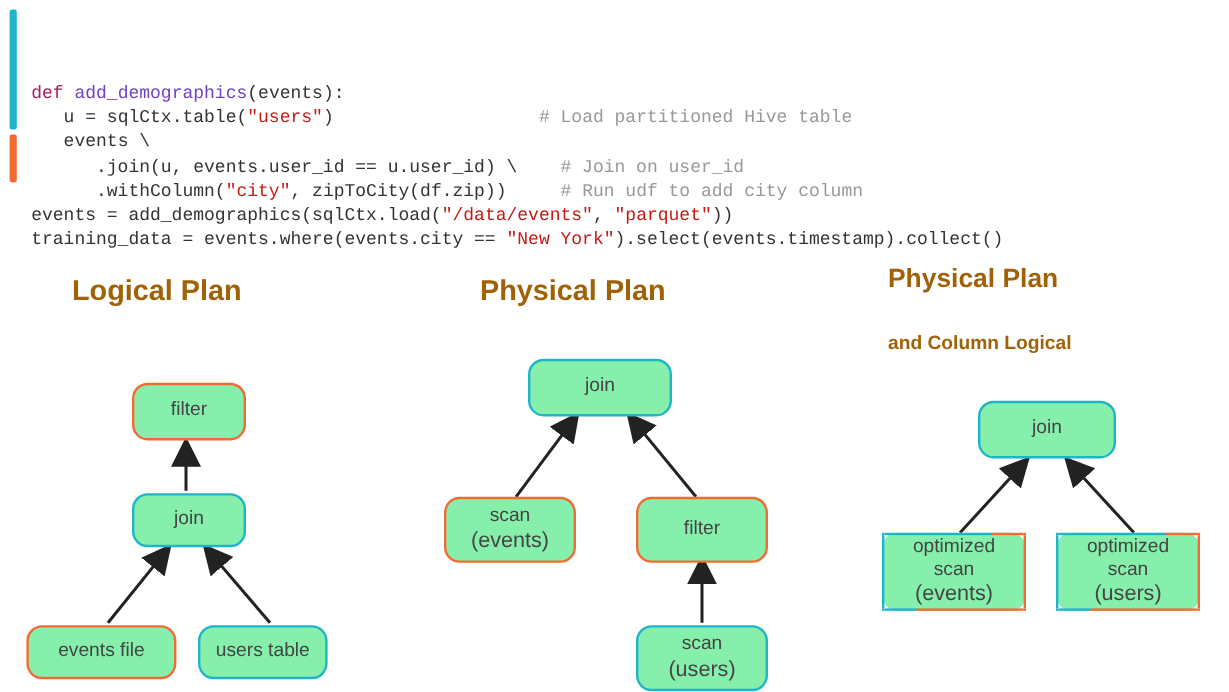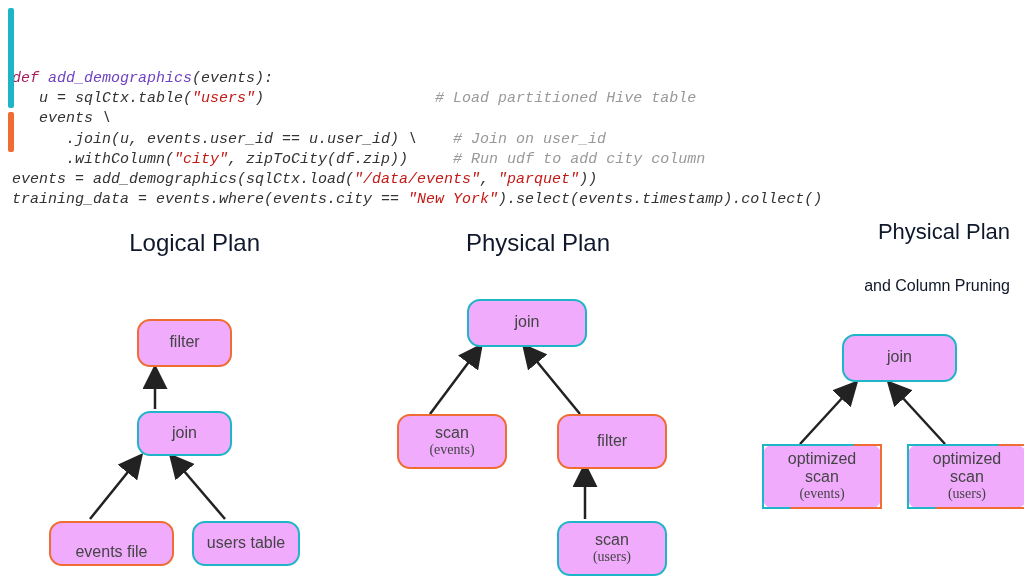--- a/index.html
+++ b/index.html
@@ -6,26 +6,25 @@
   body {
     font-family: 'Segoe UI', 'Helvetica Neue', Arial, sans-serif;
     background: #fff;
     width: 1024px;
     height: 577px;
     overflow: hidden;
     color: #444;
   }
   .code-area {
     position: relative;
-    padding: 8px 0 8px 12px;
+    padding: 8px 0 8px 26px;
     font-family: Consolas, 'Courier New', monospace;
     font-size: 15px;
     line-height: 1.35;
     white-space: pre;
-    font-style: italic;
   }
   .bar {
     position: absolute;
     left: 8px;
     width: 6px;
     border-radius: 2px;
   }
   .bar-teal { background: #1fb5c9; }
   .bar-orange { background: #ef6c33; }
   .tk-def { color: #a71d5d; }
@@ -34,44 +33,43 @@
   .tk-str { color: #c41a16; }
   .tk-cmt { color: #999; }
 
   .diagrams {
     position: relative;
     width: 1024px;
     height: 400px;
   }
   .col-title {
     position: absolute;
-    font-weight: 400;
-    color: #0f172a;
+    font-weight: 700;
+    color: #a16207;
     font-size: 24px;
-    text-align: right;
+    text-align: left;
   }
   .node {
     position: absolute;
     border: 2.5px solid;
     border-radius: 13px;
     display: flex;
     flex-direction: column;
     align-items: center;
     justify-content: center;
     font-size: 16px;
     color: #444;
-    background: #f0abfc;
+    background: #86efac;
     line-height: 1.15;
     padding: 2px 6px;
-    margin-left: 27px;
   }
   .node.teal { border-color: #1fb5c9; }
   .node.orange { border-color: #ef6c33; }
   .node .italic { }
-  .node .subl { font-size: 14px; font-family: Liberation Serif, serif; }
+  .node .subl { font-size: 18px; }
 
   svg.arrows {
     position: absolute;
     left: 0; top: 0;
     width: 1024px; height: 400px;
     pointer-events: none;
   }
 </style>
 </head>
 <body>
@@ -108,21 +106,21 @@
     <line x1="945" y1="225" x2="890" y2="165" stroke="#222" stroke-width="2.5" marker-end="url(#ah)"></line>
   </svg>
 
   <div class="col-title" style="left:60px; top:10px; width:200px;">Logical Plan</div>
   <div class="node orange" style="left:110px; top:100px; width:95px; height:48px;">
     <span>filter</span>
   </div>
   <div class="node teal" style="left:110px; top:192px; width:95px; height:45px;">
     <span>join</span>
   </div>
-  <div class="node orange" style="left:22px; top:302px; width:125px; height:45px;justify-content:flex-end;">
+  <div class="node orange" style="left:22px; top:302px; width:125px; height:45px;">
     <span>events file</span>
   </div>
   <div class="node teal" style="left:165px; top:302px; width:108px; height:45px;">
     <span>users table</span>
   </div>
 
   <div class="col-title" style="left:400px; top:10px; width:210px;">Physical Plan</div>
   <div class="node teal" style="left:440px; top:80px; width:120px; height:48px;">
     <span>join</span>
   </div>
@@ -134,21 +132,21 @@
     <span>filter</span>
   </div>
   <div class="node teal" style="left:530px; top:302px; width:110px; height:55px;">
     <span>scan</span>
     <span class="subl">(users)</span>
   </div>
 
   <div class="col-title" style="left:740px; top:0px; width:270px; font-size:22px;">
     <span>Physical Plan</span><br>
     <br>
-    <span style="font-size:16px;">and Column Pruning</span>
+    <span style="font-size:16px;">and Column Logical</span>
   </div>
   <div class="node teal" style="left:815px; top:115px; width:115px; height:48px;">
     <span>join</span>
   </div>
   <div class="node" style="left:735px; top:225px; width:120px; height:65px; border-image: linear-gradient(135deg,#1fb5c9 50%,#ef6c33 50%) 1; border-style:solid; border-width:2.5px; border-radius:13px;">
     <span class="italic">optimized</span>
     <span>scan</span>
     <span class="subl">(events)</span>
   </div>
   <div class="node" style="left:880px; top:225px; width:120px; height:65px; border-image: linear-gradient(135deg,#1fb5c9 50%,#ef6c33 50%) 1; border-style:solid; border-width:2.5px; border-radius:13px;">

